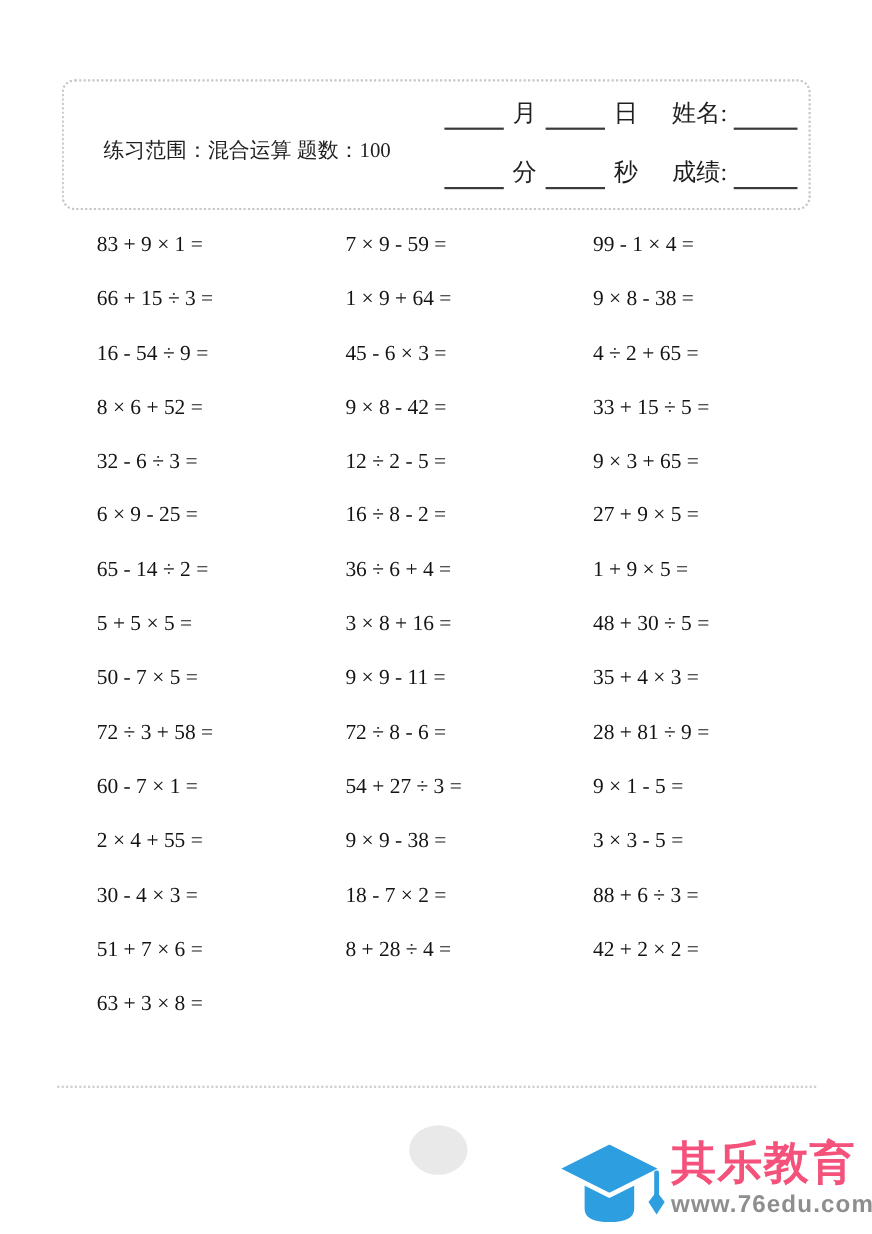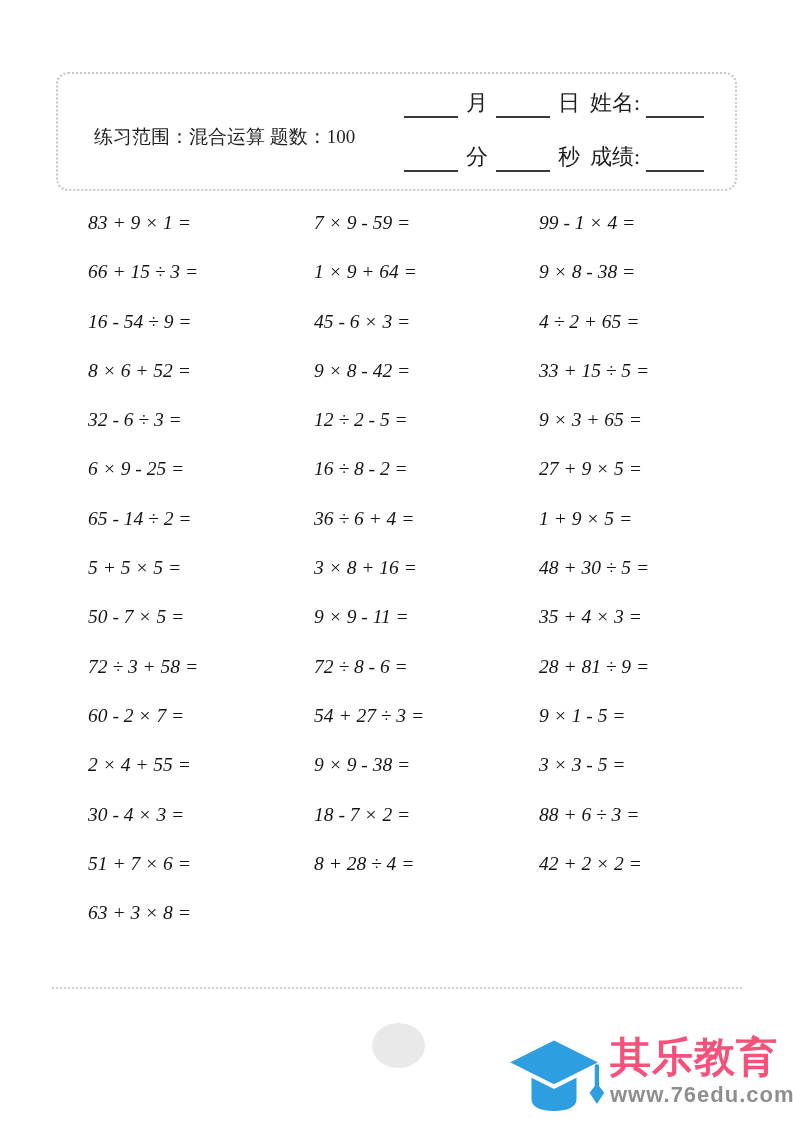--- a/index.html
+++ b/index.html
@@ -45,37 +45,36 @@
   }
   .blank {
     display: inline-block;
     width: 54px;
     height: 24px;
     border-bottom: 2px solid #3a3a3a;
     margin: 0 6px;
   }
   .blank.wide { width: 58px; margin-right: 0; }
   .unit { padding: 0 2px; }
-  .fld-label { margin-left: 8px; }
+  .fld-label { margin-left: 29px; }
 
   
   .problems {
     position: absolute;
     left: 88px; top: 198px;
     width: 650px;
     display: grid;
     grid-template-columns: 226px 225px auto;
     grid-auto-rows: 49.3px;
   }
   .problem {
     font-size: 19.5px;
     line-height: 49.3px;
     color: #141414;
     white-space: pre;
-    font-style: italic;
   }
 
   
   .footer-divider {
     position: absolute;
     left: 52px; top: 987px;
     width: 690px;
     border-top: 2px dotted #cdcdcd;
   }
   .footer-oval {
@@ -162,21 +161,21 @@
       <div class="problem">1 + 9 × 5 =</div>
       <div class="problem">5 + 5 × 5 =</div>
       <div class="problem">3 × 8 + 16 =</div>
       <div class="problem">48 + 30 ÷ 5 =</div>
       <div class="problem">50 - 7 × 5 =</div>
       <div class="problem">9 × 9 - 11 =</div>
       <div class="problem">35 + 4 × 3 =</div>
       <div class="problem">72 ÷ 3 + 58 =</div>
       <div class="problem">72 ÷ 8 - 6 =</div>
       <div class="problem">28 + 81 ÷ 9 =</div>
-      <div class="problem">60 - 2 × 7 =</div>
+      <div class="problem">60 - 7 × 1 =</div>
       <div class="problem">54 + 27 ÷ 3 =</div>
       <div class="problem">9 × 1 - 5 =</div>
       <div class="problem">2 × 4 + 55 =</div>
       <div class="problem">9 × 9 - 38 =</div>
       <div class="problem">3 × 3 - 5 =</div>
       <div class="problem">30 - 4 × 3 =</div>
       <div class="problem">18 - 7 × 2 =</div>
       <div class="problem">88 + 6 ÷ 3 =</div>
       <div class="problem">51 + 7 × 6 =</div>
       <div class="problem">8 + 28 ÷ 4 =</div>

